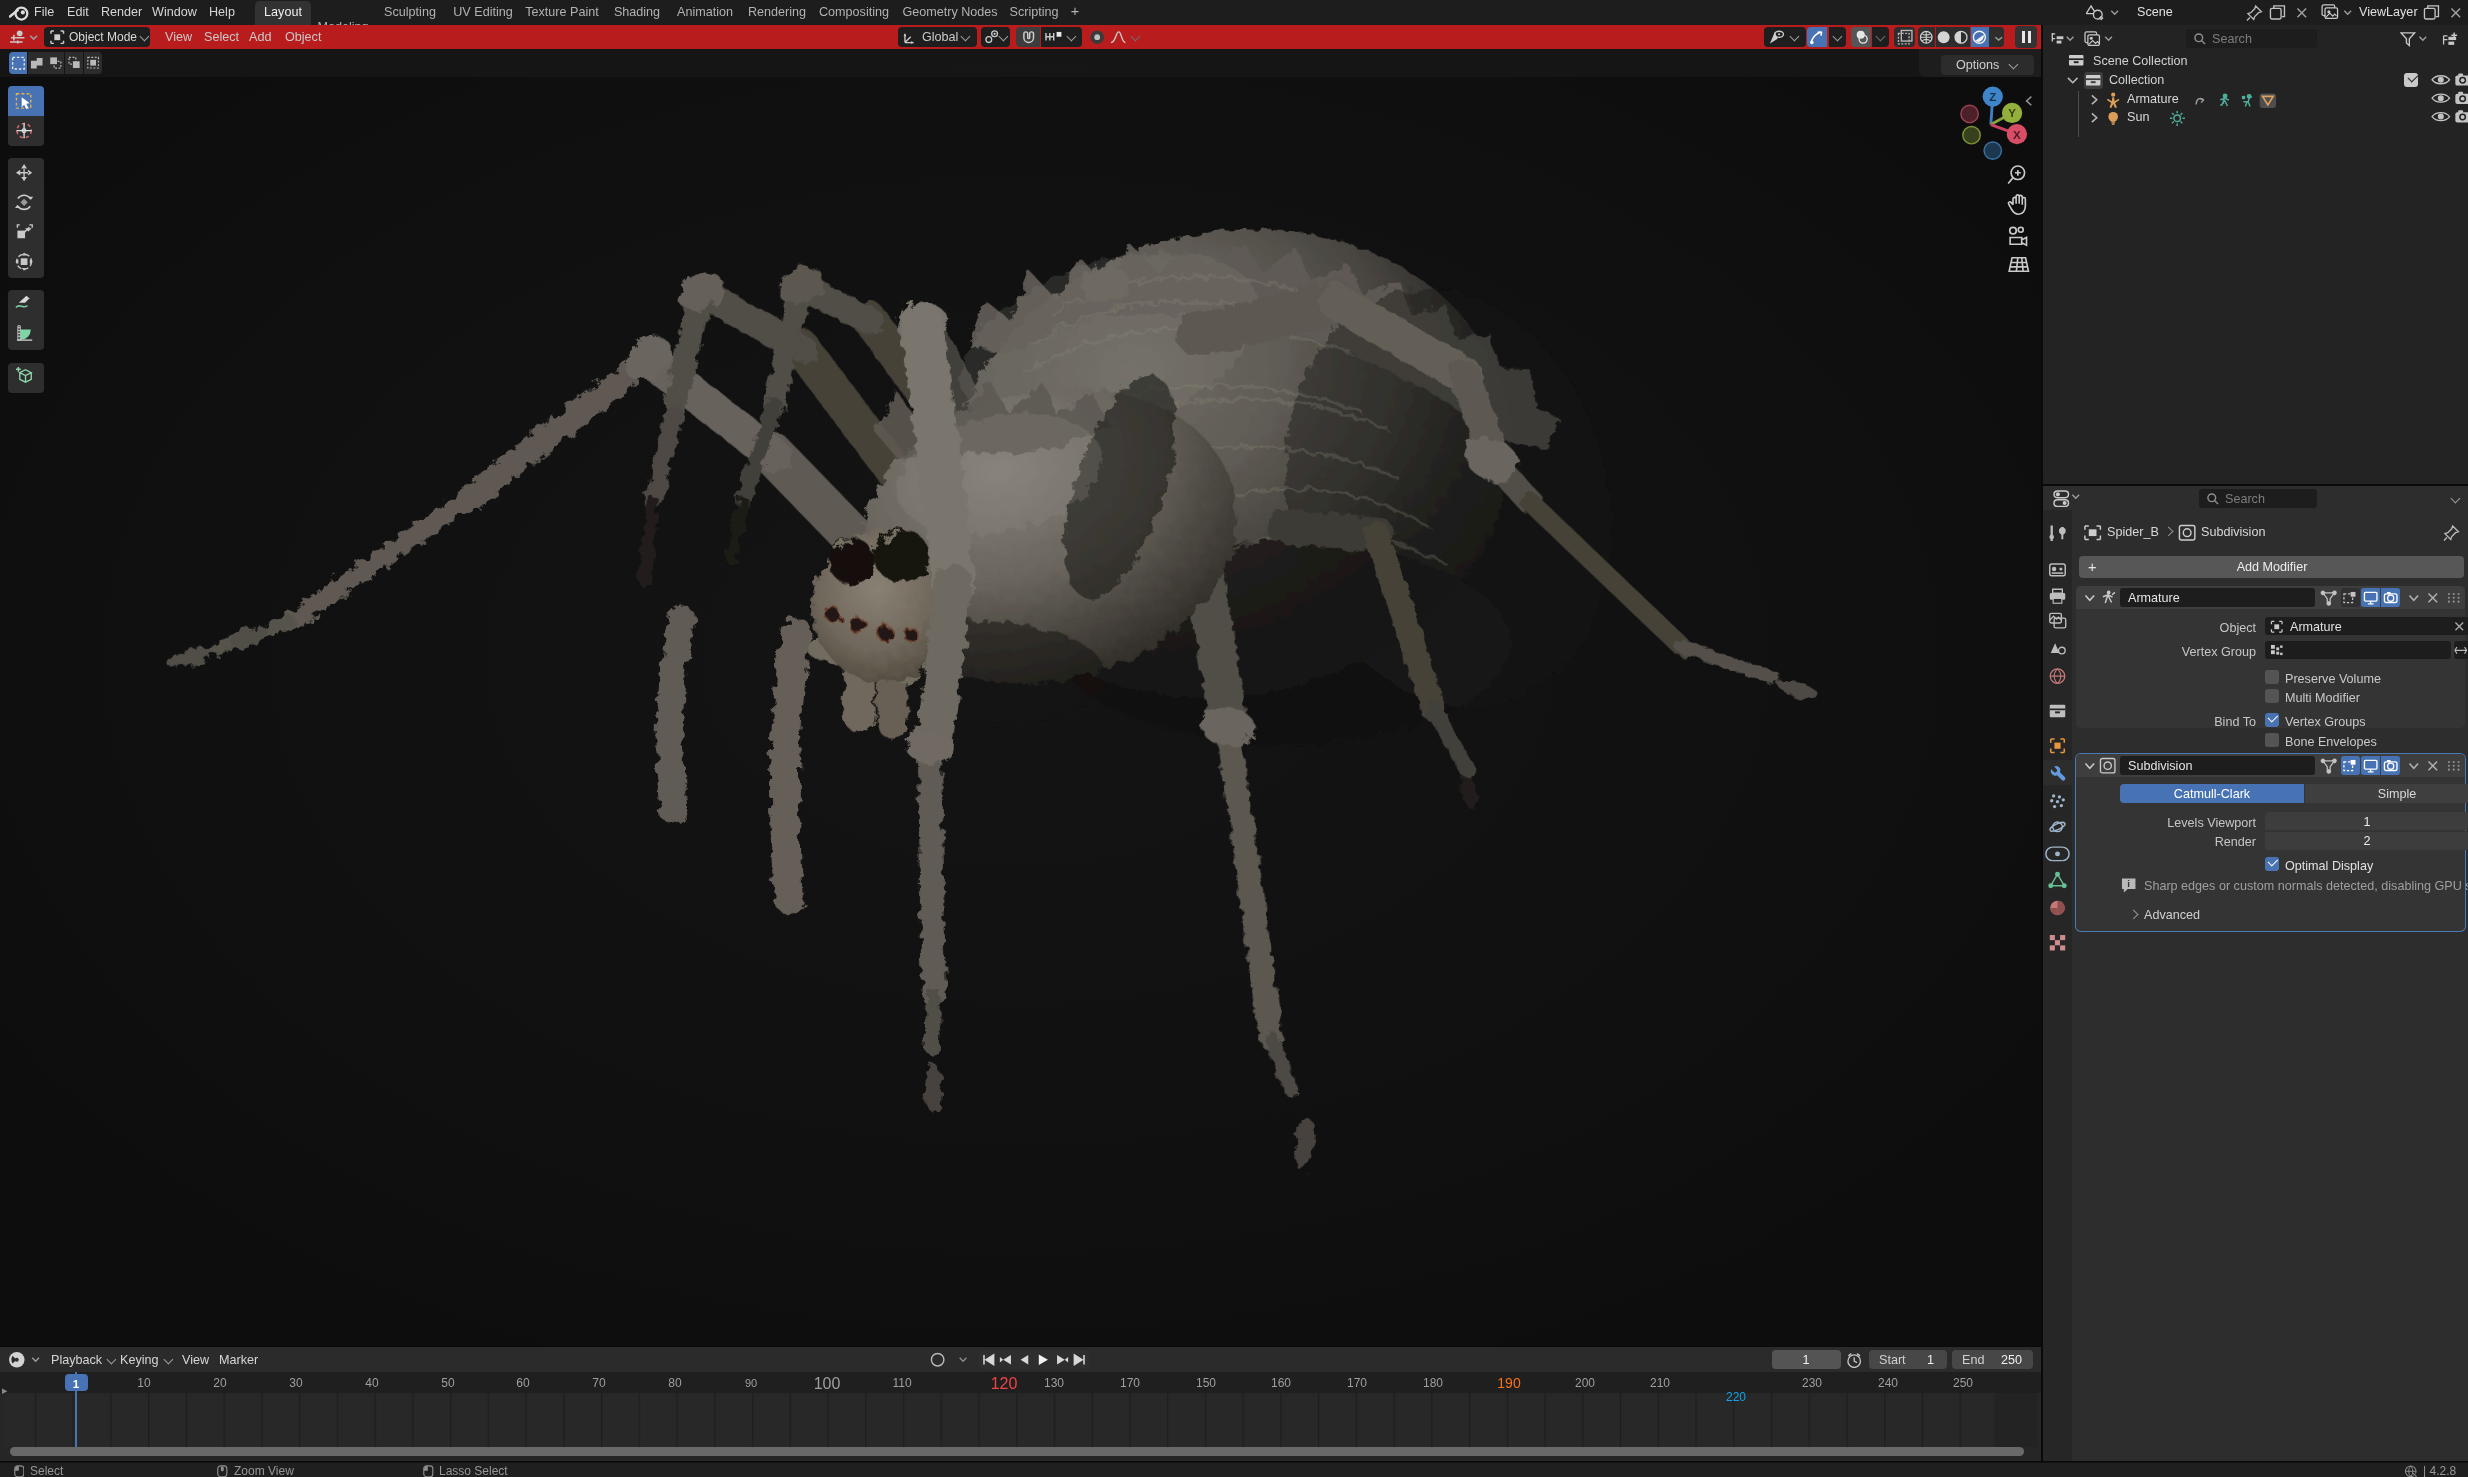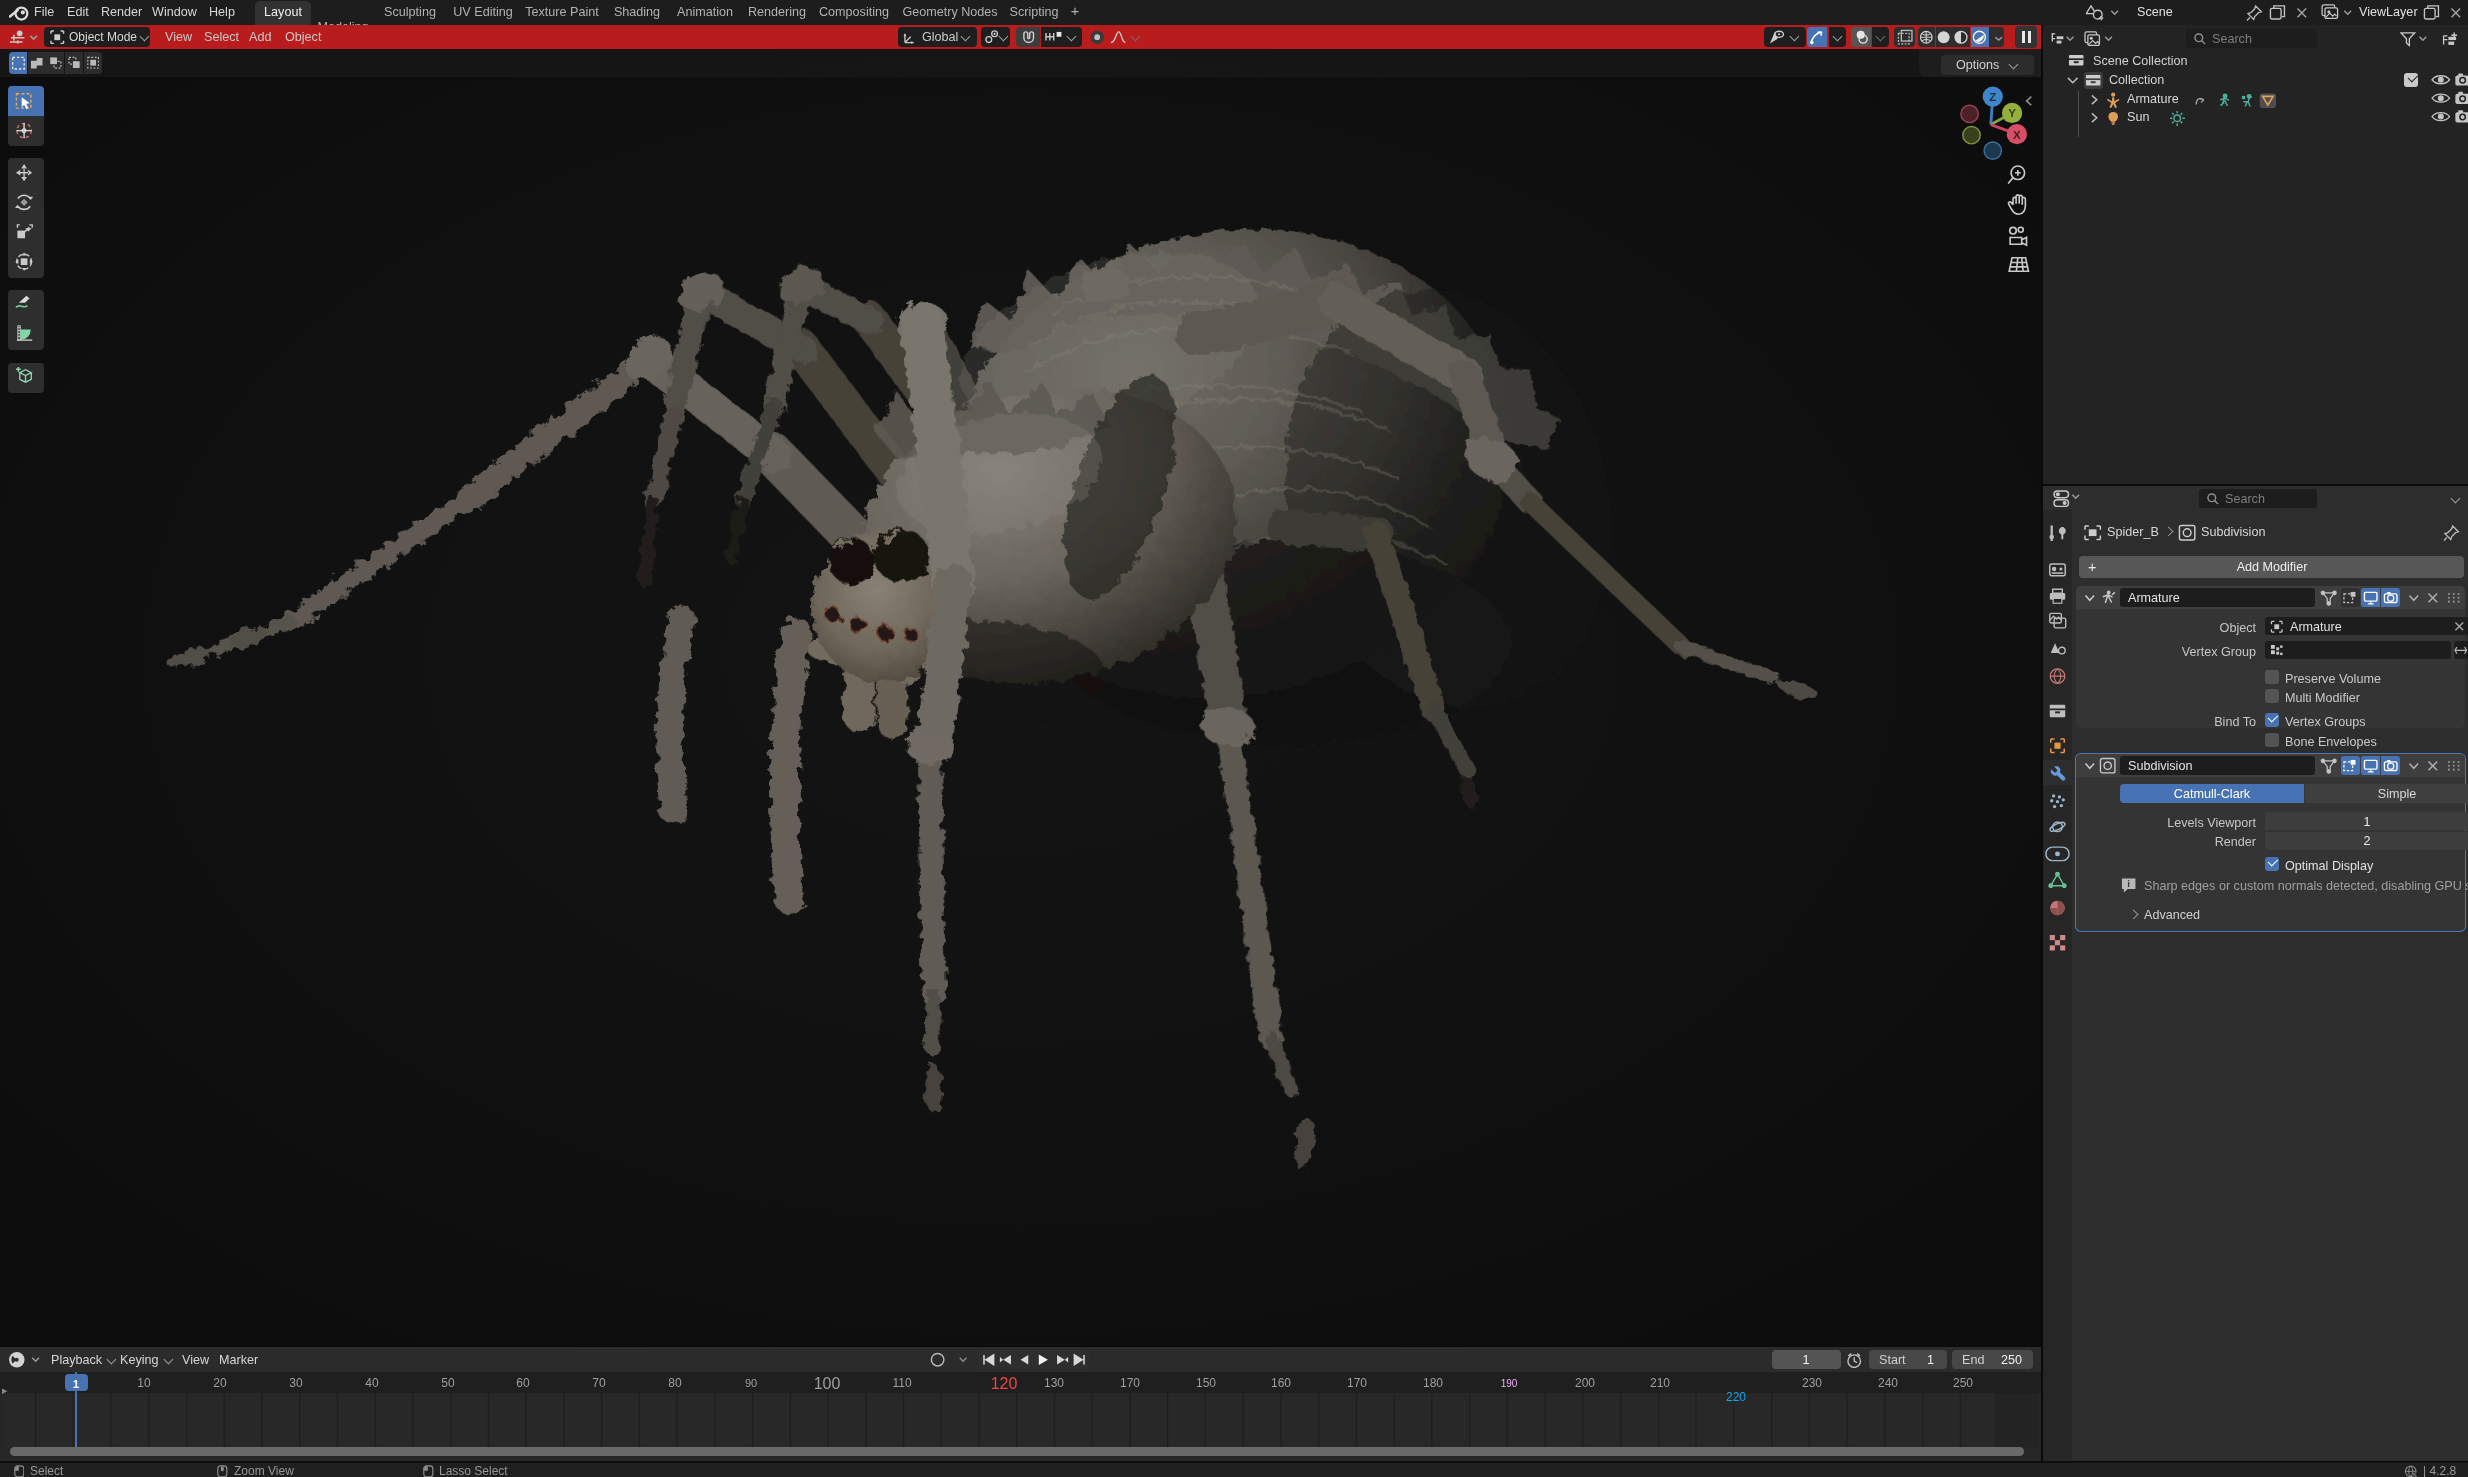--- a/index.html
+++ b/index.html
@@ -902,21 +902,21 @@
  <span class="tx cx" style="left:751px;top:30px;color:#9f9f9f;font-size:11px">90</span>
  <span class="tx cx" style="left:827px;top:30px;color:#9f9f9f;font-size:16px">100</span>
  <span class="tx cx" style="left:902px;top:30px;color:#9f9f9f;font-size:12px">110</span>
  <span class="tx cx" style="left:1004px;top:30px;color:#ef4444;font-size:16px">120</span>
  <span class="tx cx" style="left:1054px;top:30px;color:#9f9f9f;font-size:12px">130</span>
  <span class="tx cx" style="left:1130px;top:30px;color:#9f9f9f;font-size:12px">170</span>
  <span class="tx cx" style="left:1206px;top:30px;color:#9f9f9f;font-size:12px">150</span>
  <span class="tx cx" style="left:1281px;top:30px;color:#9f9f9f;font-size:12px">160</span>
  <span class="tx cx" style="left:1357px;top:30px;color:#9f9f9f;font-size:12px">170</span>
  <span class="tx cx" style="left:1433px;top:30px;color:#9f9f9f;font-size:12px">180</span>
- <span class="tx cx" style="left:1509px;top:30px;color:#f0abfc;font-size:10px">190</span>
+ <span class="tx cx" style="left:1509px;top:30px;color:#f97316;font-size:14px">190</span>
  <span class="tx cx" style="left:1585px;top:30px;color:#9f9f9f;font-size:12px">200</span>
  <span class="tx cx" style="left:1660px;top:30px;color:#9f9f9f;font-size:12px">210</span>
  <span class="tx cx" style="left:1736px;top:44px;color:#0ea5e9;font-size:12px">220</span>
  <span class="tx cx" style="left:1812px;top:30px;color:#9f9f9f;font-size:12px">230</span>
  <span class="tx cx" style="left:1888px;top:30px;color:#9f9f9f;font-size:12px">240</span>
  <span class="tx cx" style="left:1963px;top:30px;color:#9f9f9f;font-size:12px">250</span>
  <div class="abs" style="left:9.7px;top:100px;width:2014px;height:8.7px;background:#696969;border-radius:4.3px"></div>
 </div>
 
 <div class="abs" id="statusbar" style="left:0;top:1462px;width:2469px;height:15.4px;background:#1f1f1f;border-top:1px solid #111">

